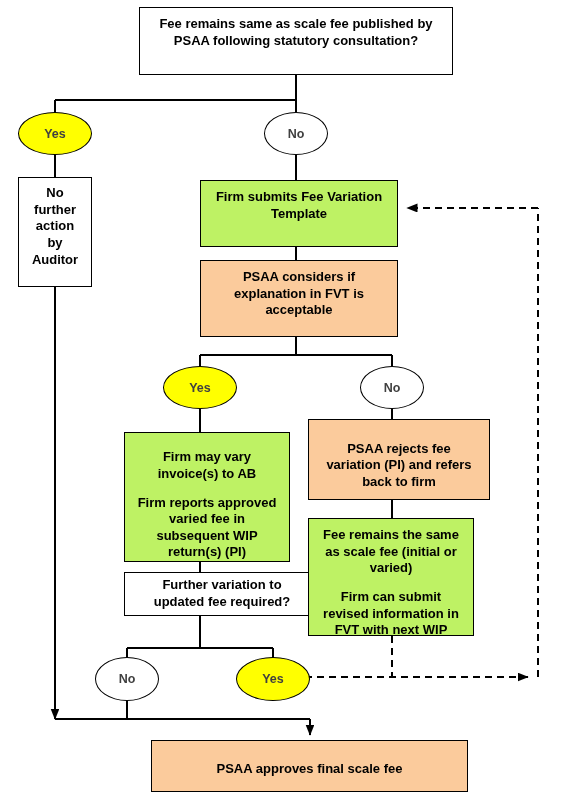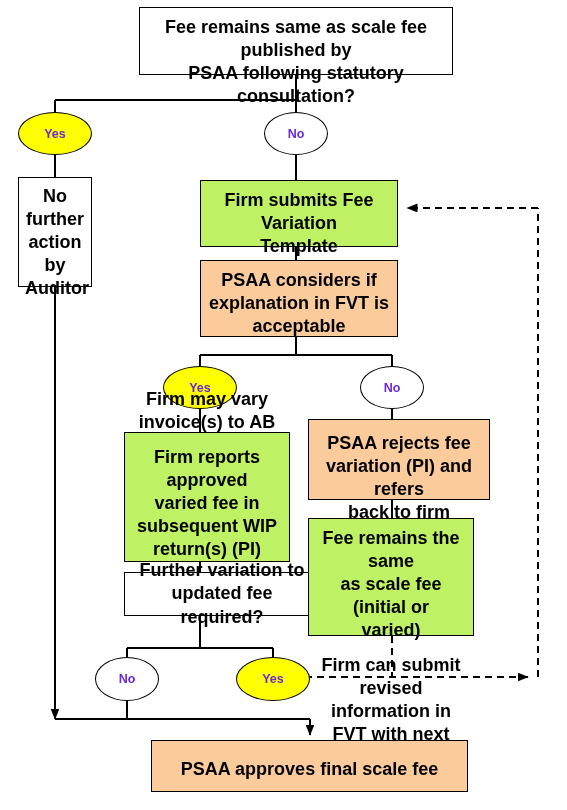--- a/index.html
+++ b/index.html
@@ -27,21 +27,21 @@
   }
   .node {
     position: absolute;
     box-sizing: border-box;
     border: 1px solid #000000;
     display: flex;
     flex-direction: column;
     align-items: center;
     color: #000000;
     font-weight: bold;
-    font-size: 18px;
+    font-size: 13px;
     line-height: 1.28;
     text-align: center;
     z-index: 3;
   }
   .node .inner {
     width: 100%;
     padding: 0 6px;
     box-sizing: border-box;
   }
   .node p {
@@ -57,21 +57,21 @@
   .ellipse {
     position: absolute;
     box-sizing: border-box;
     border: 1px solid #000000;
     border-radius: 50%;
     display: flex;
     align-items: center;
     justify-content: center;
     font-weight: bold;
     font-size: 12.5px;
-    color: #6d28d9;
+    color: #404040;
     z-index: 3;
   }
   .ellipse-yes { background: #ffff00; }
   .ellipse-no  { background: #ffffff; }
 </style>
 </head>
 <body>
 
 <div id="canvas">
 
@@ -194,21 +194,21 @@
     </div>
   </div>
 
   <div class="node fill-white" style="left:124px; top:572px; width:196px; height:44px; justify-content:center;">
     <div class="inner">
       <p><span>Further variation to</span><br>
          <span>updated fee required?</span></p>
     </div>
   </div>
 
-  <div class="node fill-orange" style="left:308px; top:419px; width:182px; height:81px; justify-content:flex-start; padding-top:12px;">
+  <div class="node fill-orange" style="left:308px; top:419px; width:182px; height:81px; justify-content:center; padding-top:12px;">
     <div class="inner">
       <p><span>PSAA rejects fee</span><br>
          <span>variation (PI) and refers</span><br>
          <span>back to firm</span></p>
     </div>
   </div>
 
   <div class="node fill-green" style="left:308px; top:518px; width:166px; height:118px; justify-content:flex-start; padding-top:8px;">
     <div class="inner">
       <p><span>Fee remains the same</span><br>

